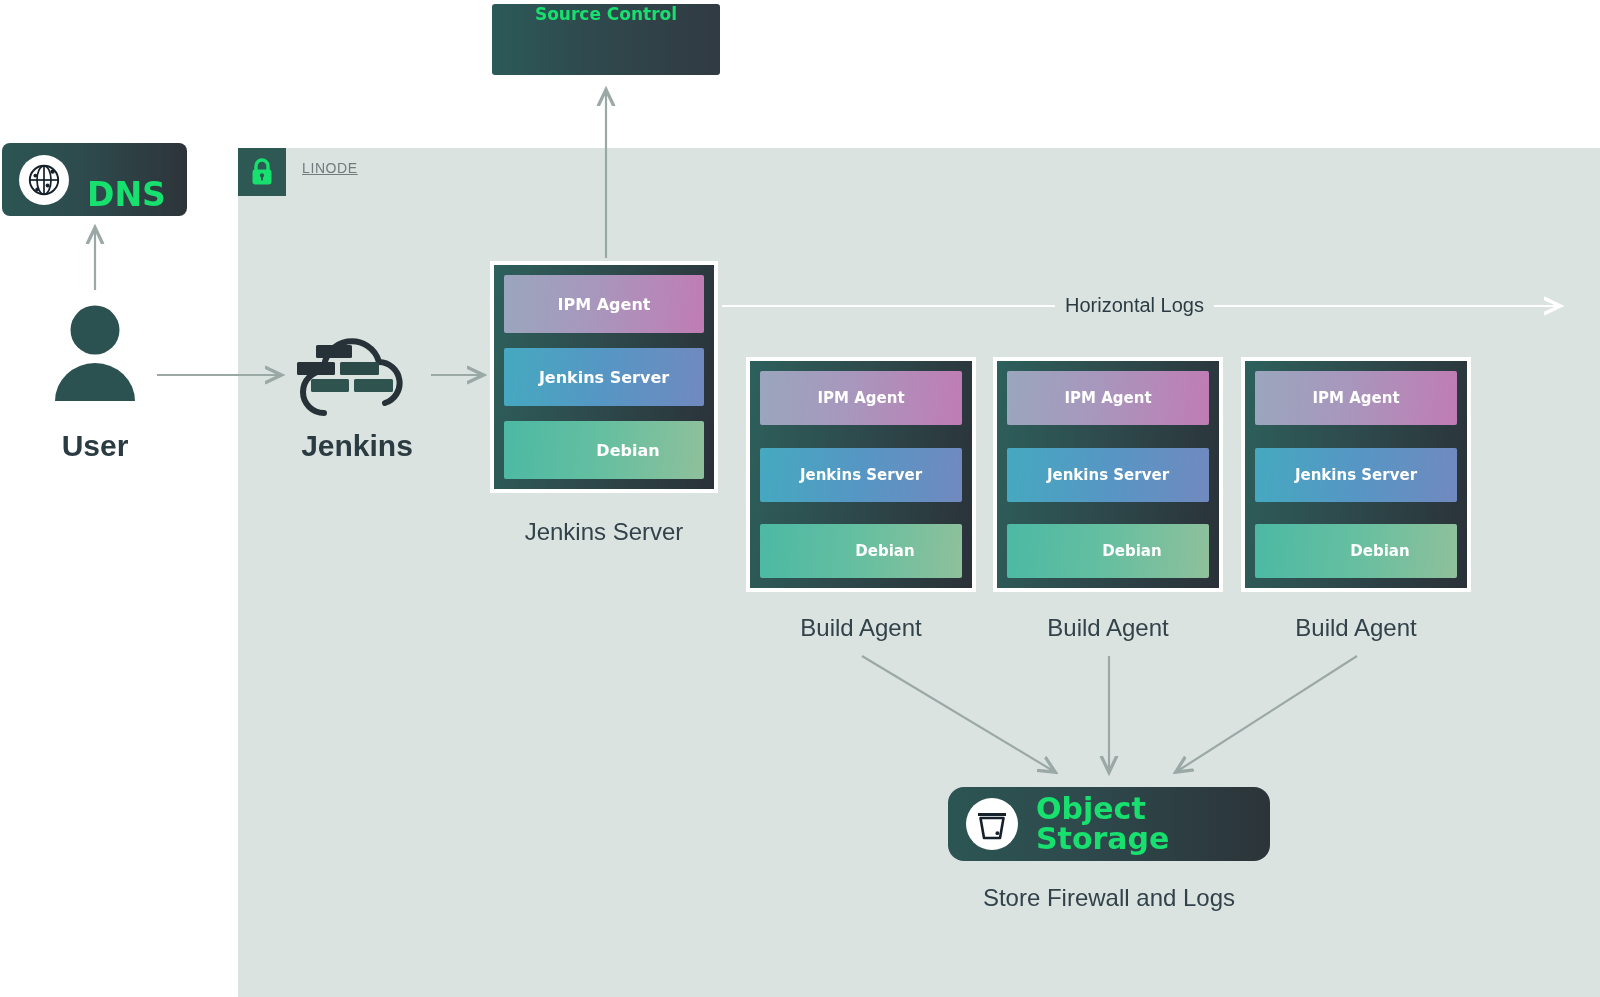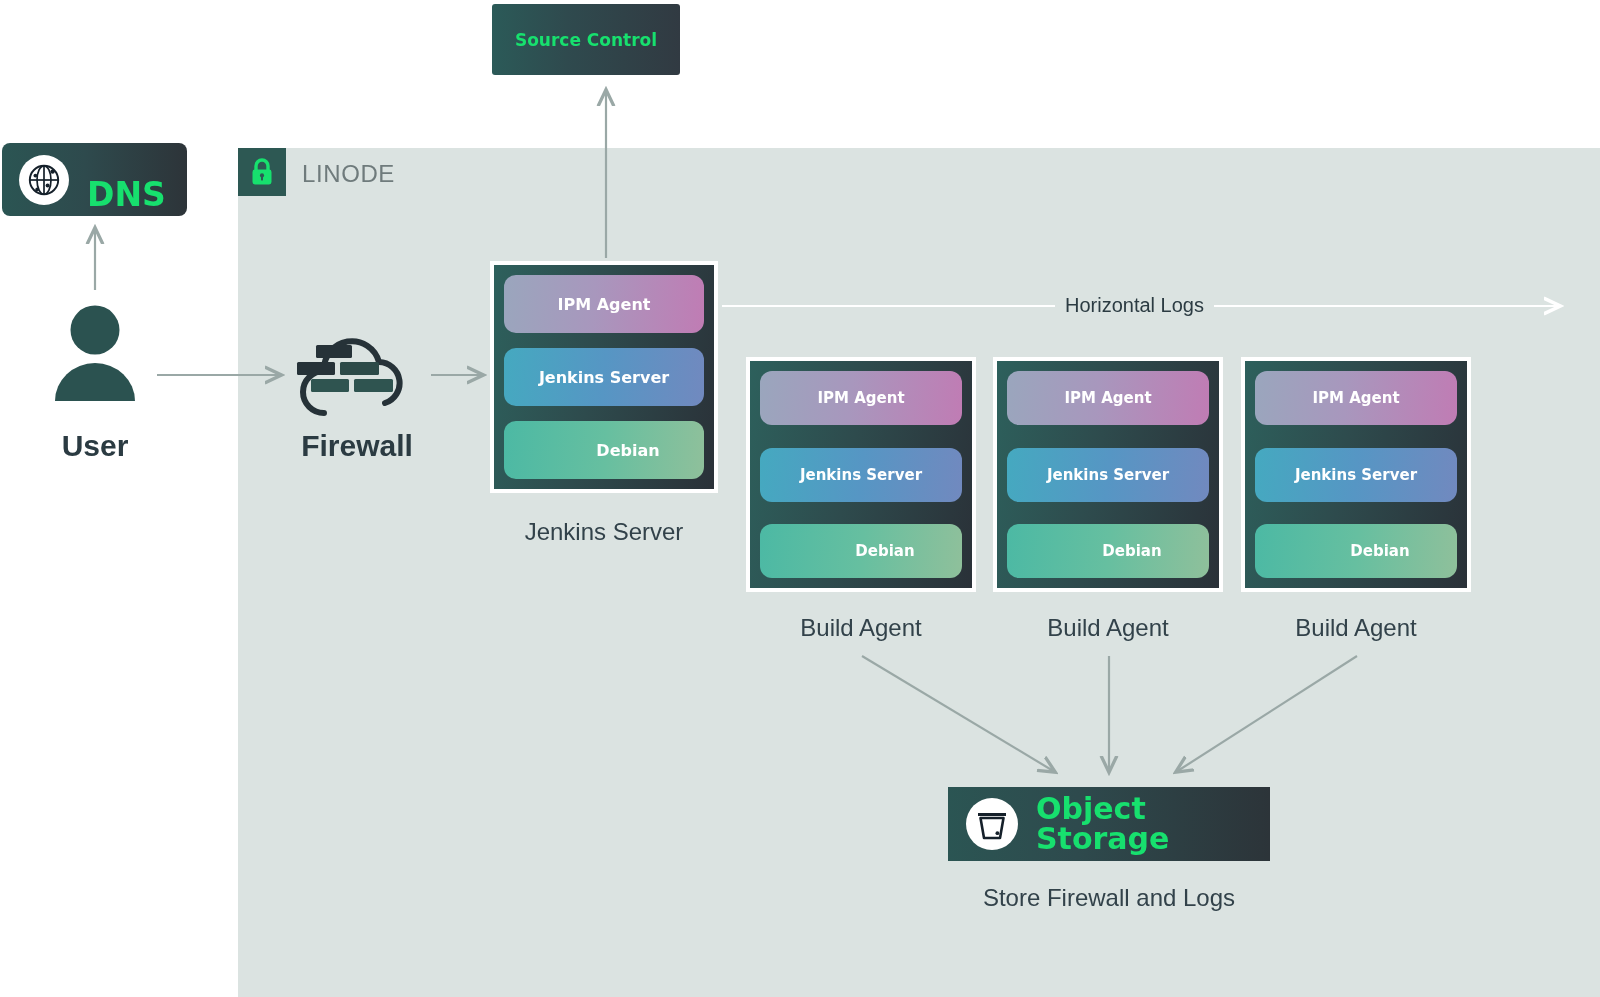--- a/index.html
+++ b/index.html
@@ -35,24 +35,25 @@
     height: 48px;
     background: #2d5853;
     display: flex;
     align-items: center;
     justify-content: center;
   }
   #linode-label {
     position: absolute;
     left: 302px;
     top: 160px;
-    font-size: 24px;
+    font-size: 14px;
     letter-spacing: 0.6px;
     color: #6f7b7c;
     font-family: "Liberation Sans", sans-serif;
+    text-decoration: underline;
   }
   .pill-green-text {
     color: #17e06e;
     font-weight: bold;
   }
   .caption {
     position: absolute;
     font-size: 24px;
     color: #32424a;
     font-family: "Liberation Sans", sans-serif;
@@ -68,26 +69,25 @@
     text-align: center;
     white-space: nowrap;
     margin-top: 13px;
   }
 
   
   #source-control {
     position: absolute;
     left: 492px;
     top: 4px;
-    width: 188px;
+    width: 228px;
     height: 71px;
     background: linear-gradient(90deg, #2b5a58 0%, #2f4a4e 40%, #313a42 100%);
     border-radius: 3px;
     display: flex;
-    align-items: center;
     justify-content: center;
     font-size: 17px;
   }
 
   
   #dns-box {
     position: absolute;
     left: 2px;
     top: 143px;
     width: 185px;
@@ -117,21 +117,21 @@
   }
 
   
   #object-storage {
     position: absolute;
     left: 948px;
     top: 787px;
     width: 322px;
     height: 74px;
     background: linear-gradient(90deg, #2b5553 0%, #2e4a4d 40%, #2c3439 100%);
-    border-radius: 0;
+    border-radius: 16px;
     display: flex;
     align-items: center;
     padding-left: 18px;
     box-sizing: border-box;
   }
   #os-bucket-circle {
     width: 52px;
     height: 52px;
     background: #ffffff;
     border-radius: 50%;
@@ -151,21 +151,21 @@
     position: absolute;
     border: 4px solid #ffffff;
     box-sizing: border-box;
     background: linear-gradient(100deg, #2d605c 0%, #2e4b4d 45%, #2a3138 100%);
     padding: 10px;
     display: flex;
     flex-direction: column;
     justify-content: space-between;
   }
   .layer {
-    border-radius: 12px;
+    border-radius: 2px;
     display: flex;
     align-items: center;
     justify-content: center;
     color: #ffffff;
     font-weight: bold;
     font-family: "DejaVu Sans", sans-serif;
     text-align: center;
     box-sizing: border-box;
   }
   .layer-ipm   { background: linear-gradient(95deg, #9aa6bd 0%, #a897bd 45%, #c07cb4 100%); }
@@ -307,21 +307,21 @@
   <div id="firewall-icon">
     <svg width="128" height="82" viewBox="0 0 128 82" aria-hidden="true">
       <path d="M31 76 A21 21 0 0 1 31 34 A28 28 0 0 1 86 25 A21 21 0 0 1 92 66" fill="none" stroke="#263238" stroke-width="6" stroke-linecap="round"></path>
       <rect x="23" y="8" width="36" height="13" rx="1.5" fill="#263238"></rect>
       <rect x="4" y="25" width="38" height="13" rx="1.5" fill="#263238"></rect>
       <rect x="47" y="25" width="39" height="13" rx="1.5" fill="#2c4a48"></rect>
       <rect x="18" y="42" width="38" height="13" rx="1.5" fill="#2f5450"></rect>
       <rect x="61" y="42" width="39" height="13" rx="1.5" fill="#2f5450"></rect>
     </svg>
   </div>
-  <div class="big-caption" style="left:257px; top:416px; width:200px;">Firewall</div>
+  <div class="big-caption" style="left:257px; top:416px; width:200px;">Jenkins</div>
 
   <div id="jenkins-main" class="server-box">
     <div class="layer layer-ipm">IPM Agent</div>
     <div class="layer layer-jenk">Jenkins Server</div>
     <div class="layer layer-deb">Debian</div>
   </div>
   <div class="caption" style="left:490px; top:518px; width:228px;">Jenkins Server</div>
 
   <div id="build-agent-1" class="server-box build-agent-box">
     <div class="layer layer-ipm">IPM Agent</div>

